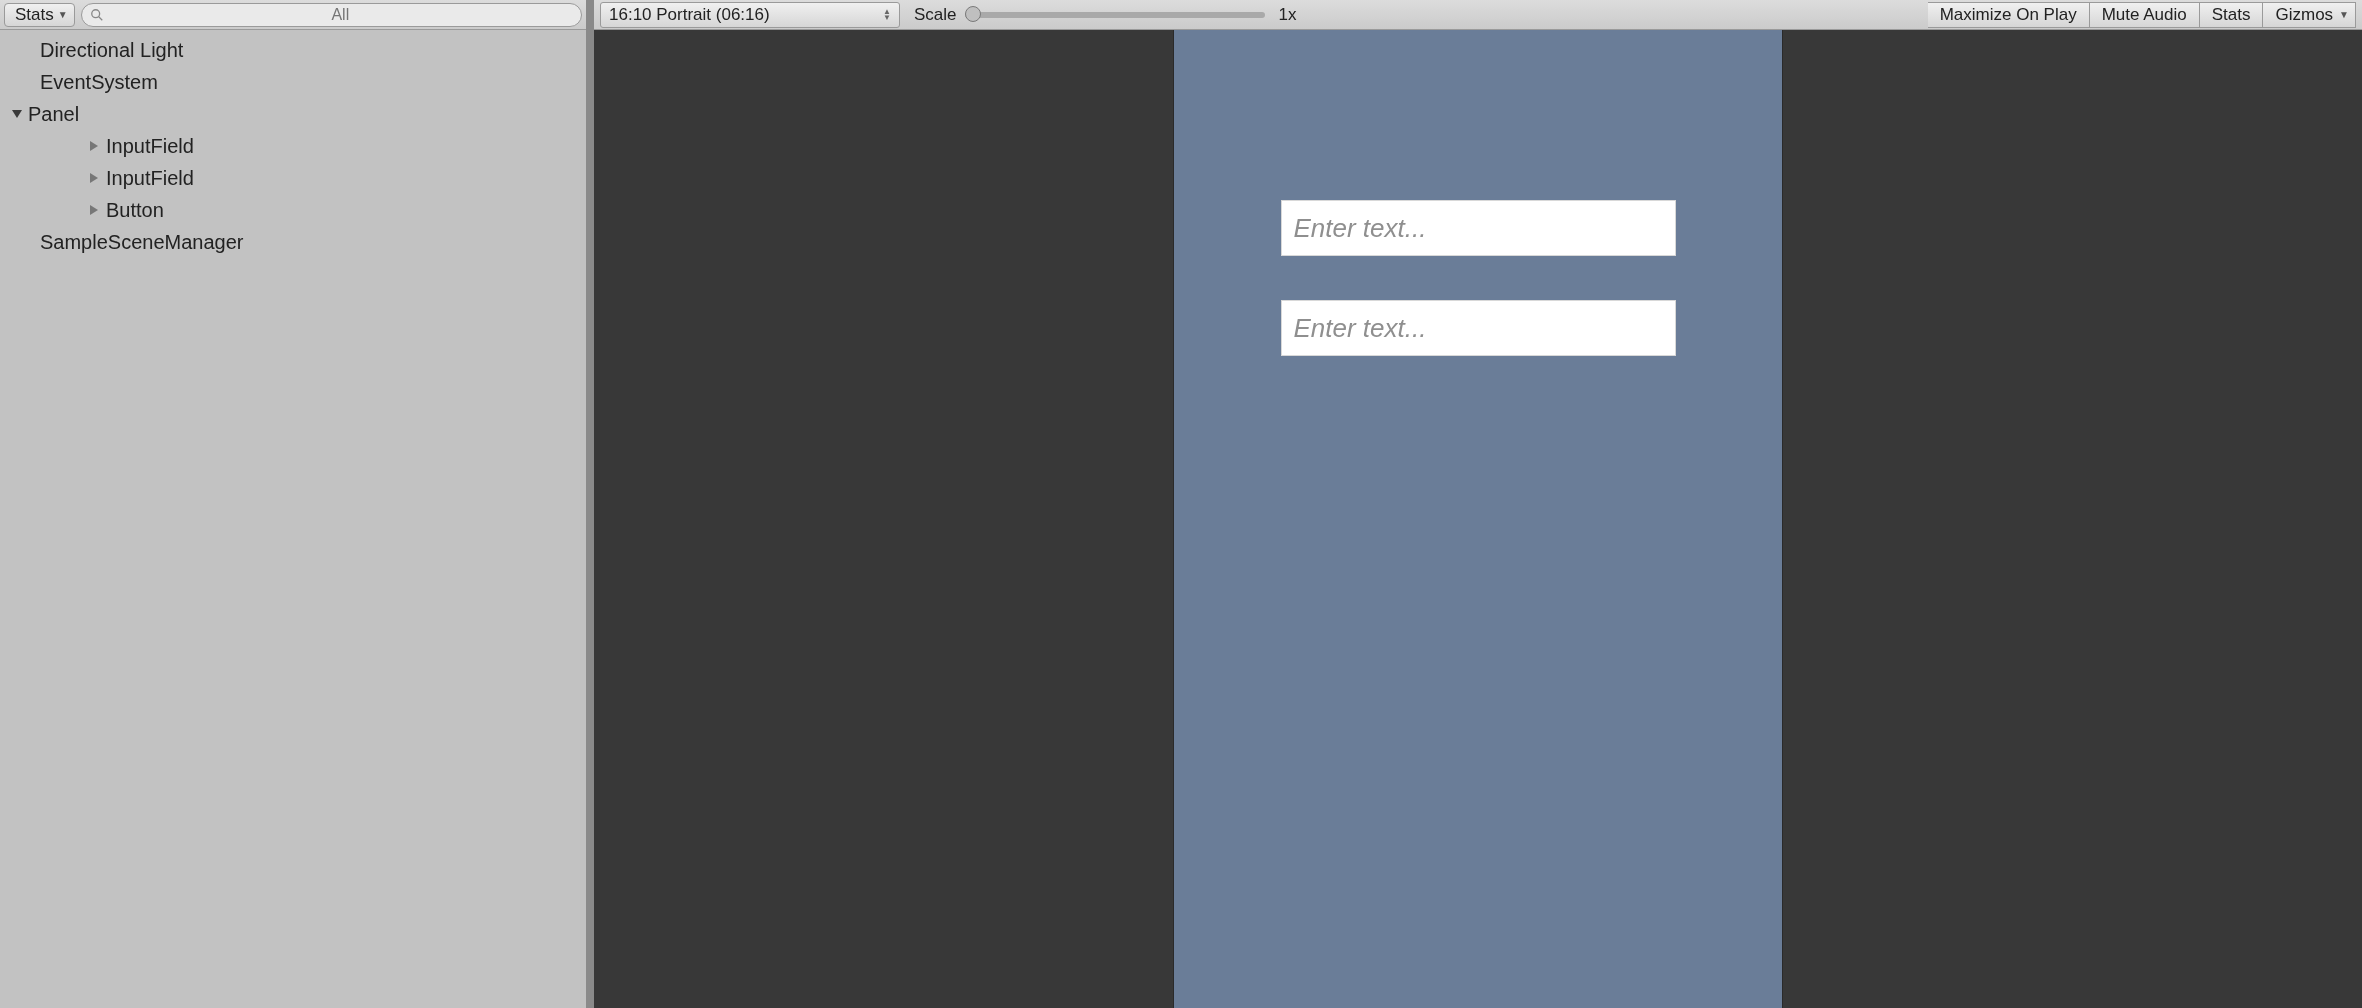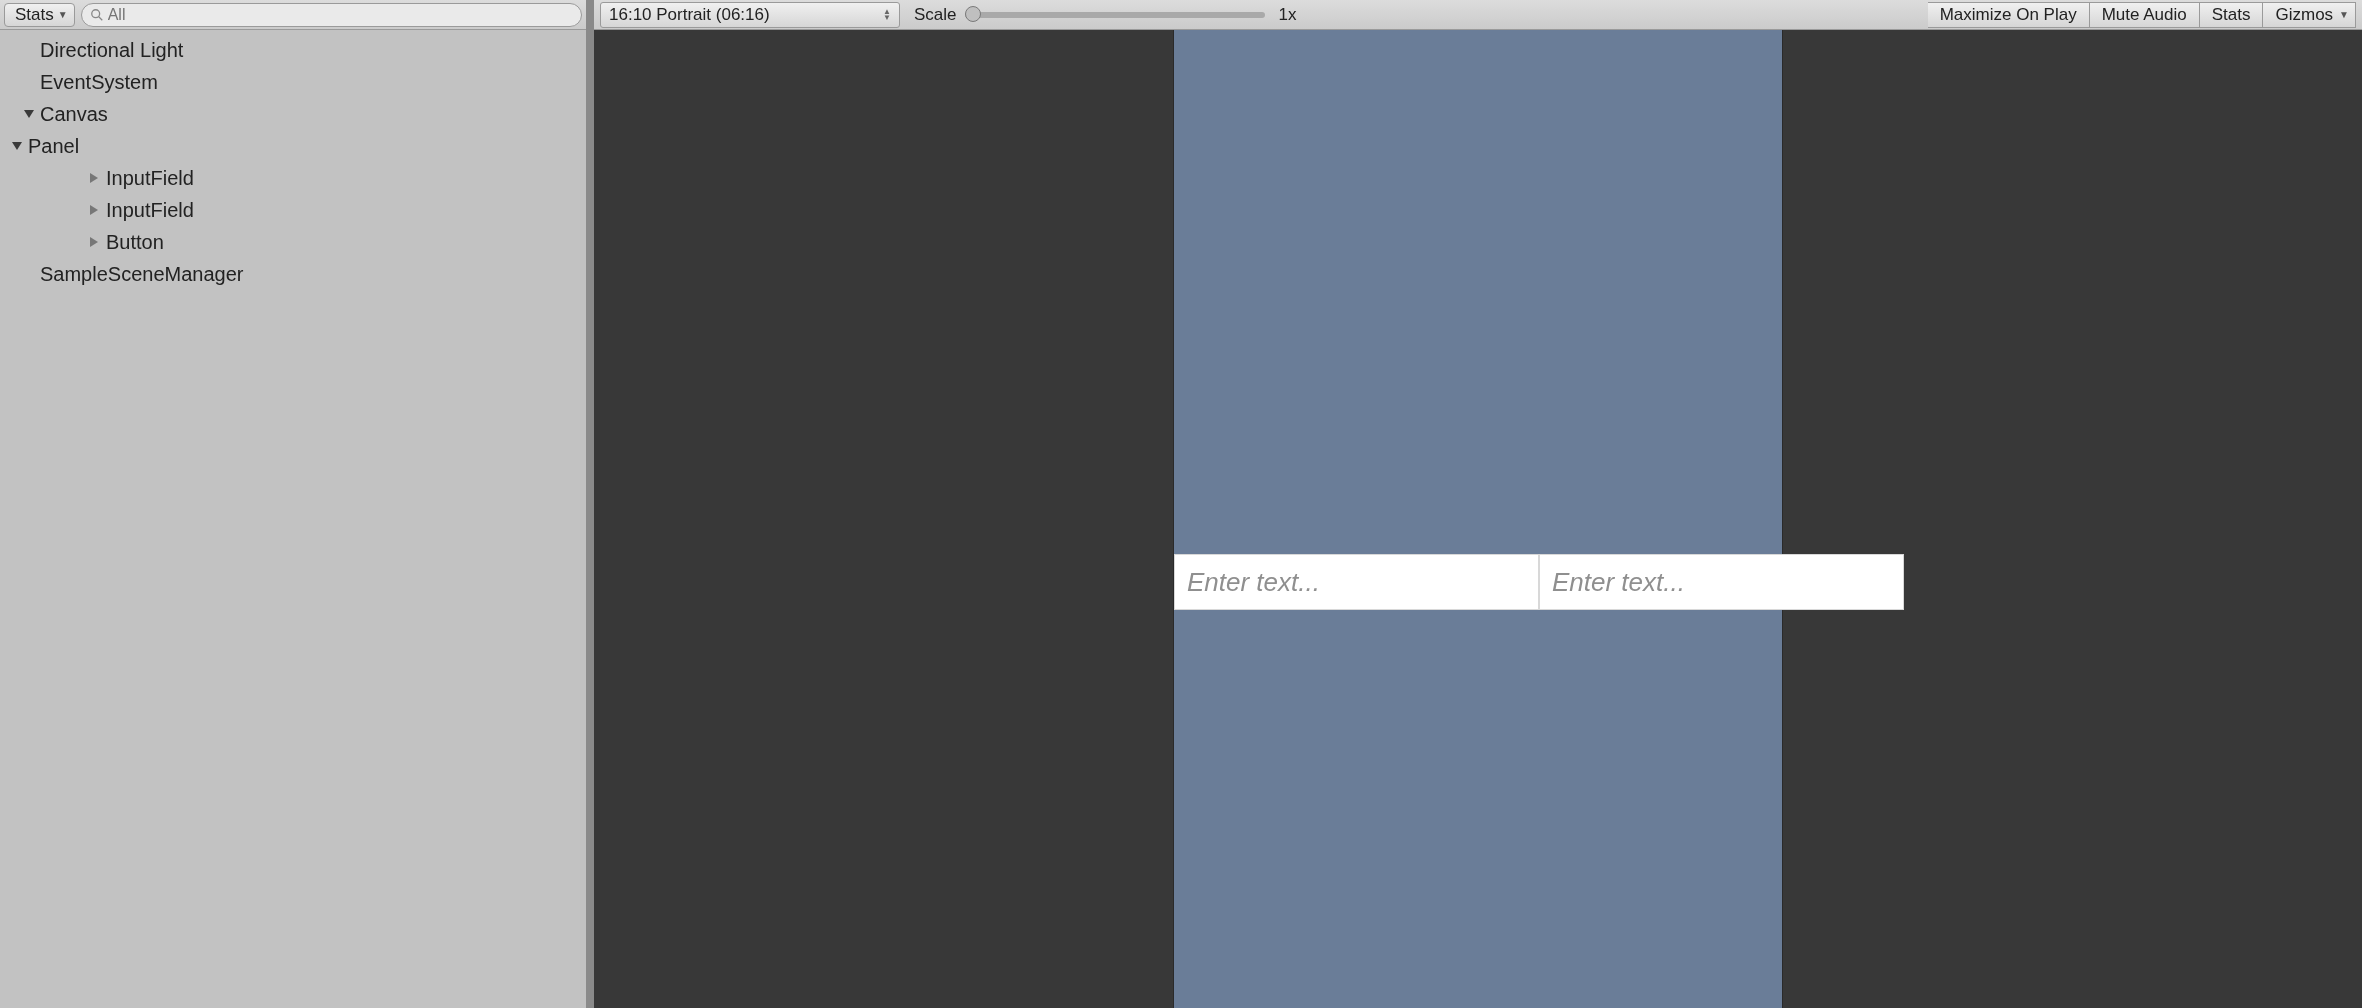--- a/index.html
+++ b/index.html
@@ -64,20 +64,21 @@
     display: flex;
     align-items: center;
   }
   .search-input {
     flex: 1;
     border: none;
     outline: none;
     background: transparent;
     font-size: 16px;
     color: #4c1d95;
+    text-align: center;
   }
 
   .scene-header {
     height: 34px;
     background: #c9c9c9;
     border-bottom: 1px solid #aaaaaa;
     display: flex;
     align-items: center;
     padding: 0 8px;
     gap: 6px;
@@ -230,21 +231,21 @@
     background: #383838;
   }
   .device-frame {
     width: 610px;
     height: 100%;
     background: #6a7d98;
     border-left: 1px solid #2a2a2a;
     border-right: 1px solid #2a2a2a;
     padding-top: 170px;
     display: flex;
-    flex-direction: row;
+    flex-direction: column;
     align-items: center;
   }
   .ui-input {
     width: 395px;
     height: 56px;
     background: #ffffff;
     border: 1px solid #d8d8d8;
     font-size: 26px;
     font-style: italic;
     padding: 0 12px;
@@ -287,24 +288,20 @@
     </div>
 
 
     <div class="tree">
       <div class="tree-row indent-1">
         <span>Directional Light</span>
       </div>
       <div class="tree-row indent-1">
         <span>EventSystem</span>
       </div>
-      <div class="tree-row" style="padding-left:24px">
-        <span class="foldout"></span>
-        <span>Canvas</span>
-      </div>
       <div class="tree-row" style="">
         <span class="foldout"></span>
         <span>Panel</span>
       </div>
       <div class="tree-row indent-3">
         <span class="foldout-right"></span>
         <span>InputField</span>
       </div>
       <div class="tree-row indent-3">
         <span class="foldout-right"></span>

